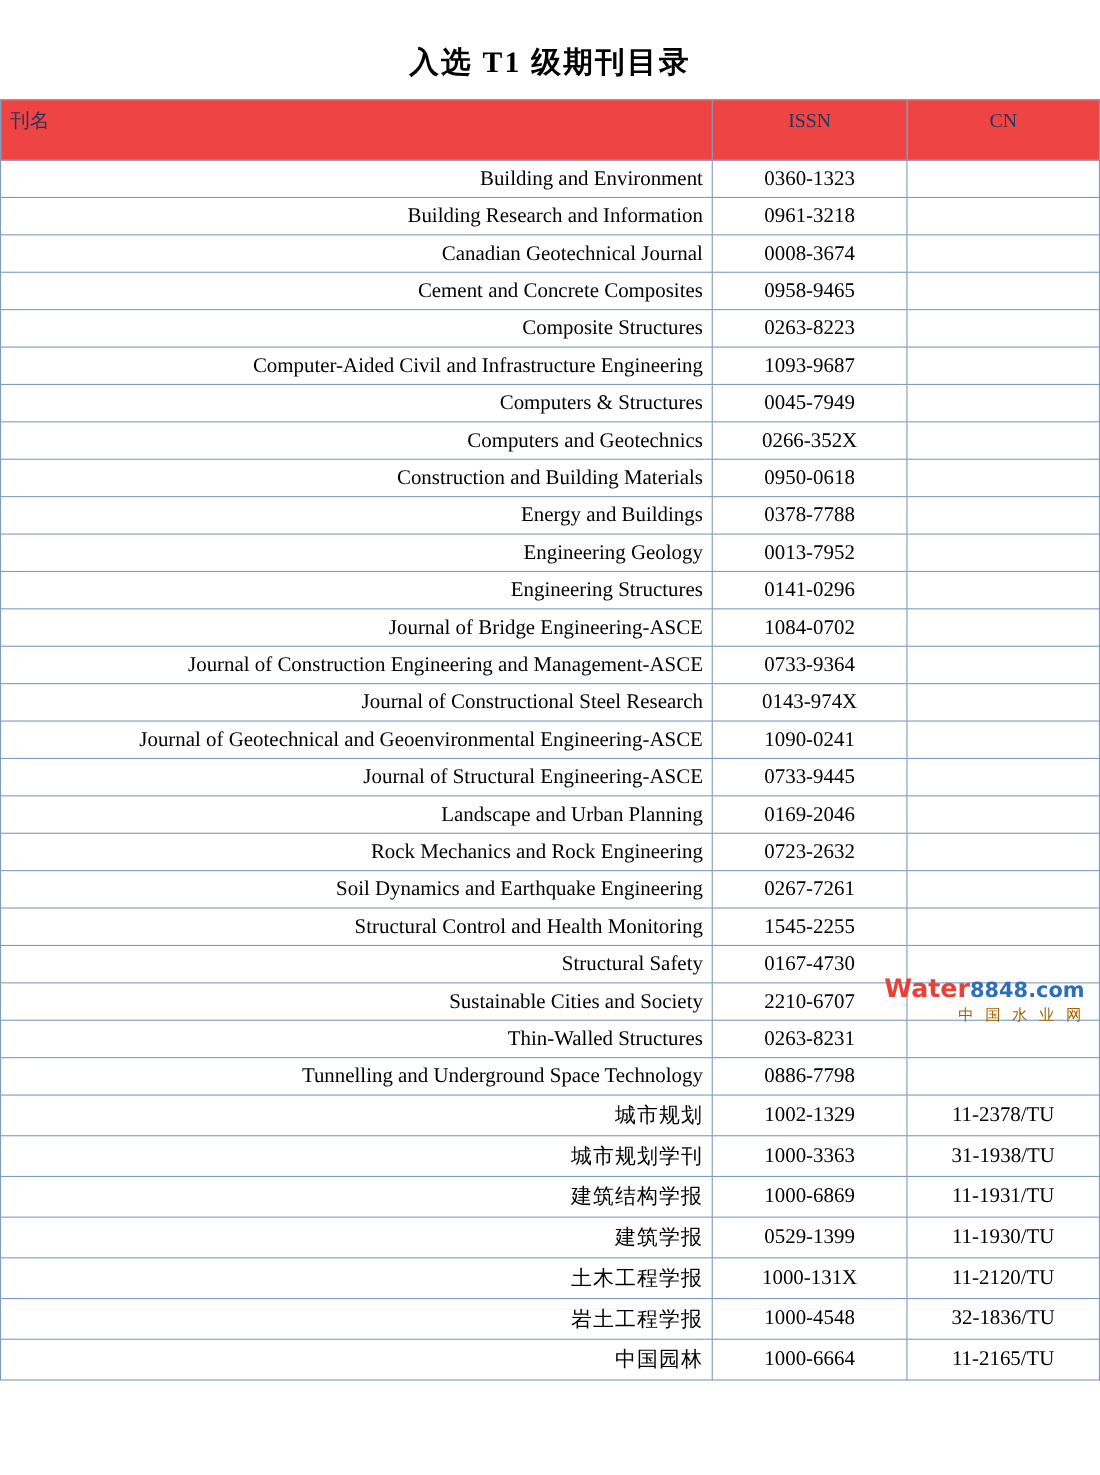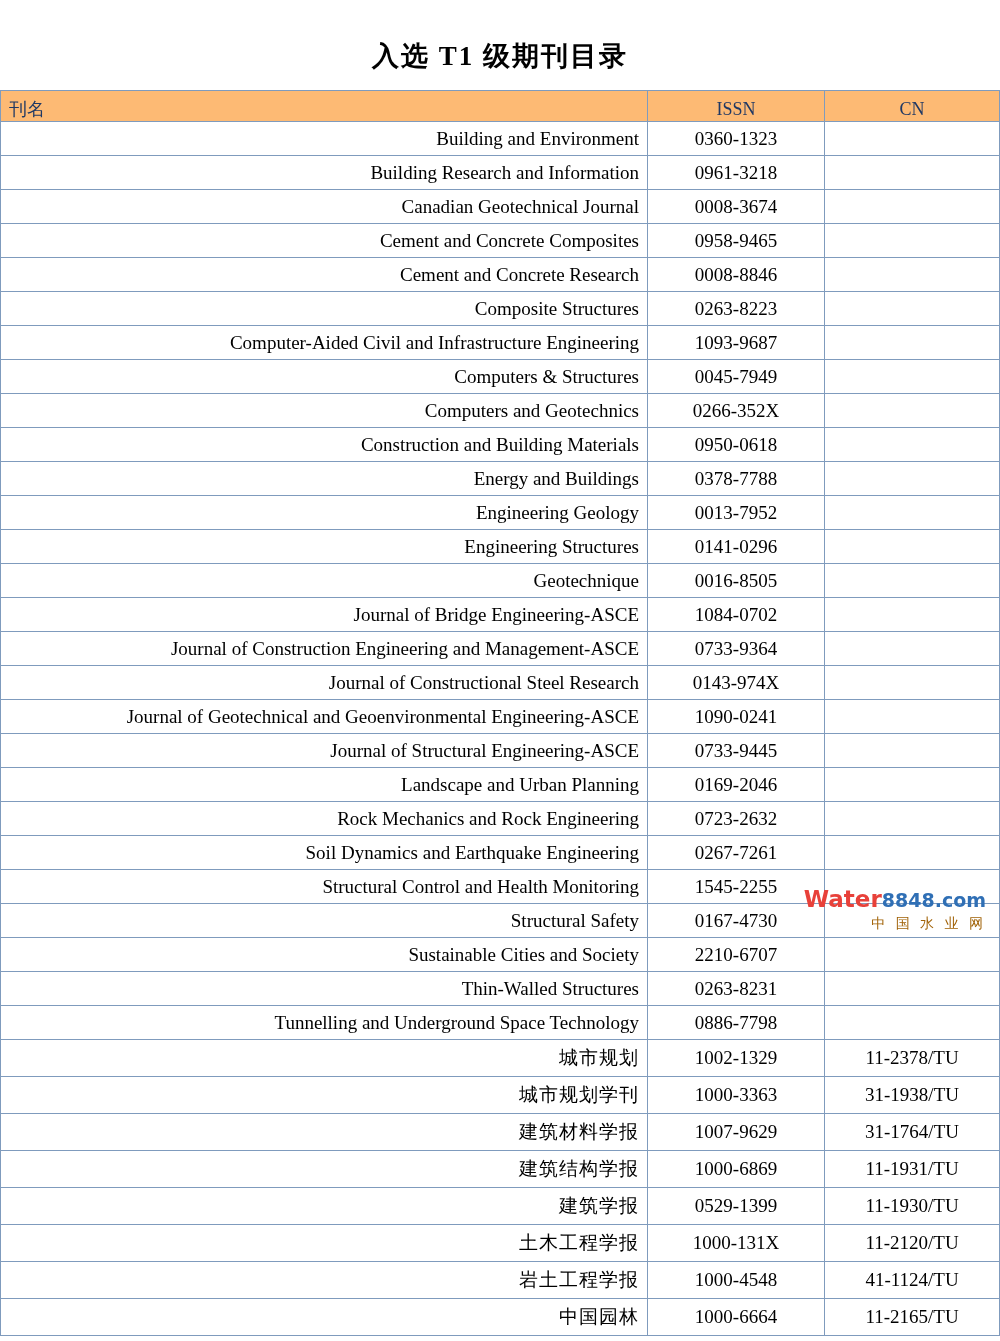--- a/index.html
+++ b/index.html
@@ -40,26 +40,26 @@
   table.journal-table th,
   table.journal-table td {
     border: 1px solid #7f9bbd;
     font-size: 19px;
     font-family: "Liberation Serif", serif;
     padding: 5px 8px;
     height: 23px;
     vertical-align: middle;
   }
   table.journal-table thead th {
-    background: #fdba74;
+    background: #ef4444;
     color: #1f3864;
     font-weight: normal;
     font-size: 18px;
     padding-top: 6px;
-    padding-bottom: 0;
+    padding-bottom: 24px;
   }
   th.col-name, td.col-name {
     width: 630px;
     text-align: right;
   }
   th.col-issn, td.col-issn {
     width: 160px;
     text-align: center;
   }
   th.col-cn, td.col-cn {
@@ -136,25 +136,20 @@
           <td class="col-name">Canadian Geotechnical Journal</td>
           <td class="col-issn">0008-3674</td>
           <td class="col-cn"></td>
         </tr>
         <tr>
           <td class="col-name">Cement and Concrete Composites</td>
           <td class="col-issn">0958-9465</td>
           <td class="col-cn"></td>
         </tr>
         <tr>
-          <td class="col-name">Cement and Concrete Research</td>
-          <td class="col-issn">0008-8846</td>
-          <td class="col-cn"></td>
-        </tr>
-        <tr>
           <td class="col-name">Composite Structures</td>
           <td class="col-issn">0263-8223</td>
           <td class="col-cn"></td>
         </tr>
         <tr>
           <td class="col-name">Computer-Aided Civil and Infrastructure Engineering</td>
           <td class="col-issn">1093-9687</td>
           <td class="col-cn"></td>
         </tr>
         <tr>
@@ -178,25 +173,20 @@
           <td class="col-cn"></td>
         </tr>
         <tr>
           <td class="col-name">Engineering Geology</td>
           <td class="col-issn">0013-7952</td>
           <td class="col-cn"></td>
         </tr>
         <tr>
           <td class="col-name">Engineering Structures</td>
           <td class="col-issn">0141-0296</td>
-          <td class="col-cn"></td>
-        </tr>
-        <tr>
-          <td class="col-name">Geotechnique</td>
-          <td class="col-issn">0016-8505</td>
           <td class="col-cn"></td>
         </tr>
         <tr>
           <td class="col-name">Journal of Bridge Engineering-ASCE</td>
           <td class="col-issn">1084-0702</td>
           <td class="col-cn"></td>
         </tr>
         <tr>
           <td class="col-name">Journal of Construction Engineering and Management-ASCE</td>
           <td class="col-issn">0733-9364</td>
@@ -261,43 +251,38 @@
           <td class="col-name cjk">城市规划</td>
           <td class="col-issn">1002-1329</td>
           <td class="col-cn">11-2378/TU</td>
         </tr>
         <tr>
           <td class="col-name cjk">城市规划学刊</td>
           <td class="col-issn">1000-3363</td>
           <td class="col-cn">31-1938/TU</td>
         </tr>
         <tr>
-          <td class="col-name cjk">建筑材料学报</td>
-          <td class="col-issn">1007-9629</td>
-          <td class="col-cn">31-1764/TU</td>
-        </tr>
-        <tr>
           <td class="col-name cjk">建筑结构学报</td>
           <td class="col-issn">1000-6869</td>
           <td class="col-cn">11-1931/TU</td>
         </tr>
         <tr>
           <td class="col-name cjk">建筑学报</td>
           <td class="col-issn">0529-1399</td>
           <td class="col-cn">11-1930/TU</td>
         </tr>
         <tr>
           <td class="col-name cjk">土木工程学报</td>
           <td class="col-issn">1000-131X</td>
           <td class="col-cn">11-2120/TU</td>
         </tr>
         <tr>
           <td class="col-name cjk">岩土工程学报</td>
           <td class="col-issn">1000-4548</td>
-          <td class="col-cn">41-1124/TU</td>
+          <td class="col-cn">32-1836/TU</td>
         </tr>
         <tr>
           <td class="col-name cjk">中国园林</td>
           <td class="col-issn">1000-6664</td>
           <td class="col-cn">11-2165/TU</td>
         </tr>
       </tbody>
   </table>
 
   <div class="watermark">

